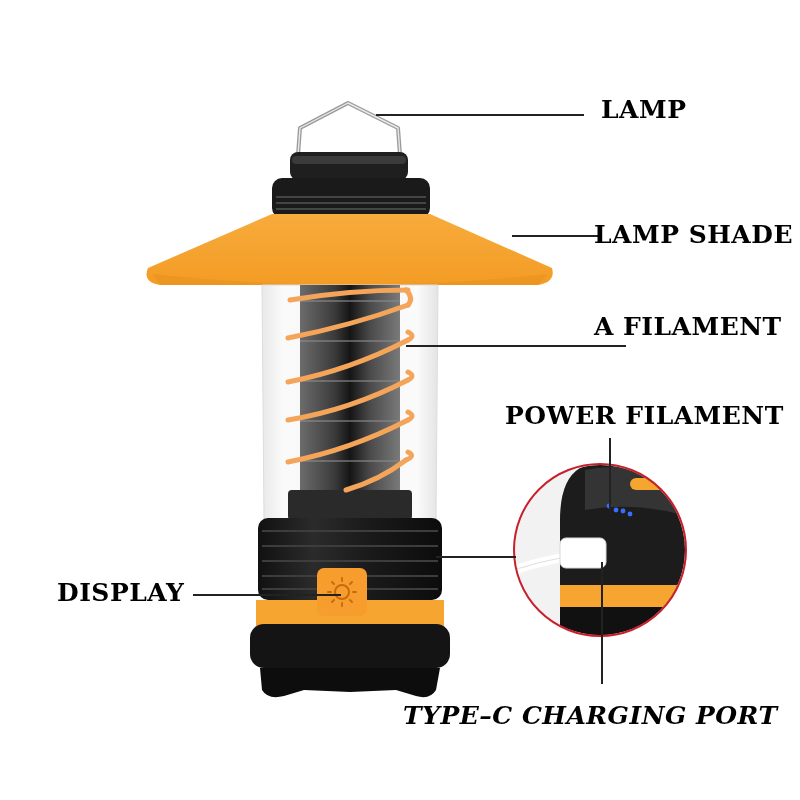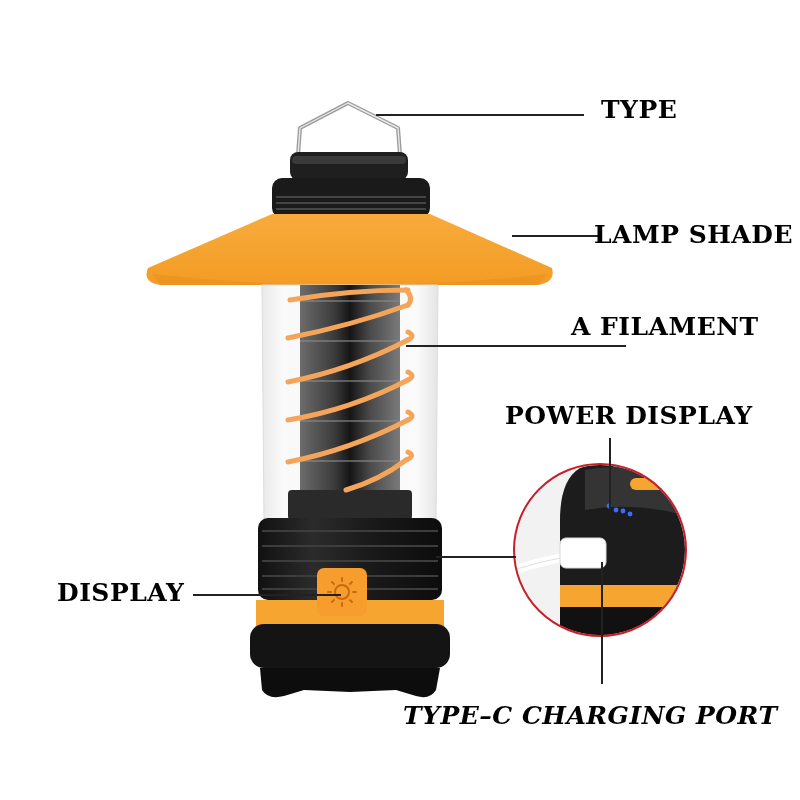--- a/index.html
+++ b/index.html
@@ -147,18 +147,18 @@
 </svg>
 
 <div class="line" style="left:376px; top:114px; width:208px; height:1.5px;"></div>
 <div class="line" style="left:512px; top:235px; width:90px; height:1.5px;"></div>
 <div class="line" style="left:406px; top:345px; width:220px; height:1.5px;"></div>
 <div class="line" style="left:609px; top:438px; width:1.5px; height:70px;"></div>
 <div class="line" style="left:193px; top:594px; width:148px; height:1.5px;"></div>
 <div class="line" style="left:436px; top:556px; width:80px; height:1.5px;"></div>
 <div class="line" style="left:601px; top:562px; width:1.5px; height:122px;"></div>
 
-<div class="label" style="left:601px; top:95px;">TYPE</div>
+<div class="label" style="left:601px; top:95px;">LAMP</div>
 <div class="label" style="left:594px; top:220px;">LAMP SHADE</div>
-<div class="label" style="left:571px; top:312px;">A FILAMENT</div>
-<div class="label" style="left:505px; top:401px;">POWER DISPLAY</div>
+<div class="label" style="left:594px; top:312px;">A FILAMENT</div>
+<div class="label" style="left:505px; top:401px;">POWER FILAMENT</div>
 <div class="label" style="left:57px; top:578px;">DISPLAY</div>
 <div class="label" style="left:403px; top:701px;font-style:italic;">TYPE–C CHARGING PORT</div>
 
 </body></html>

